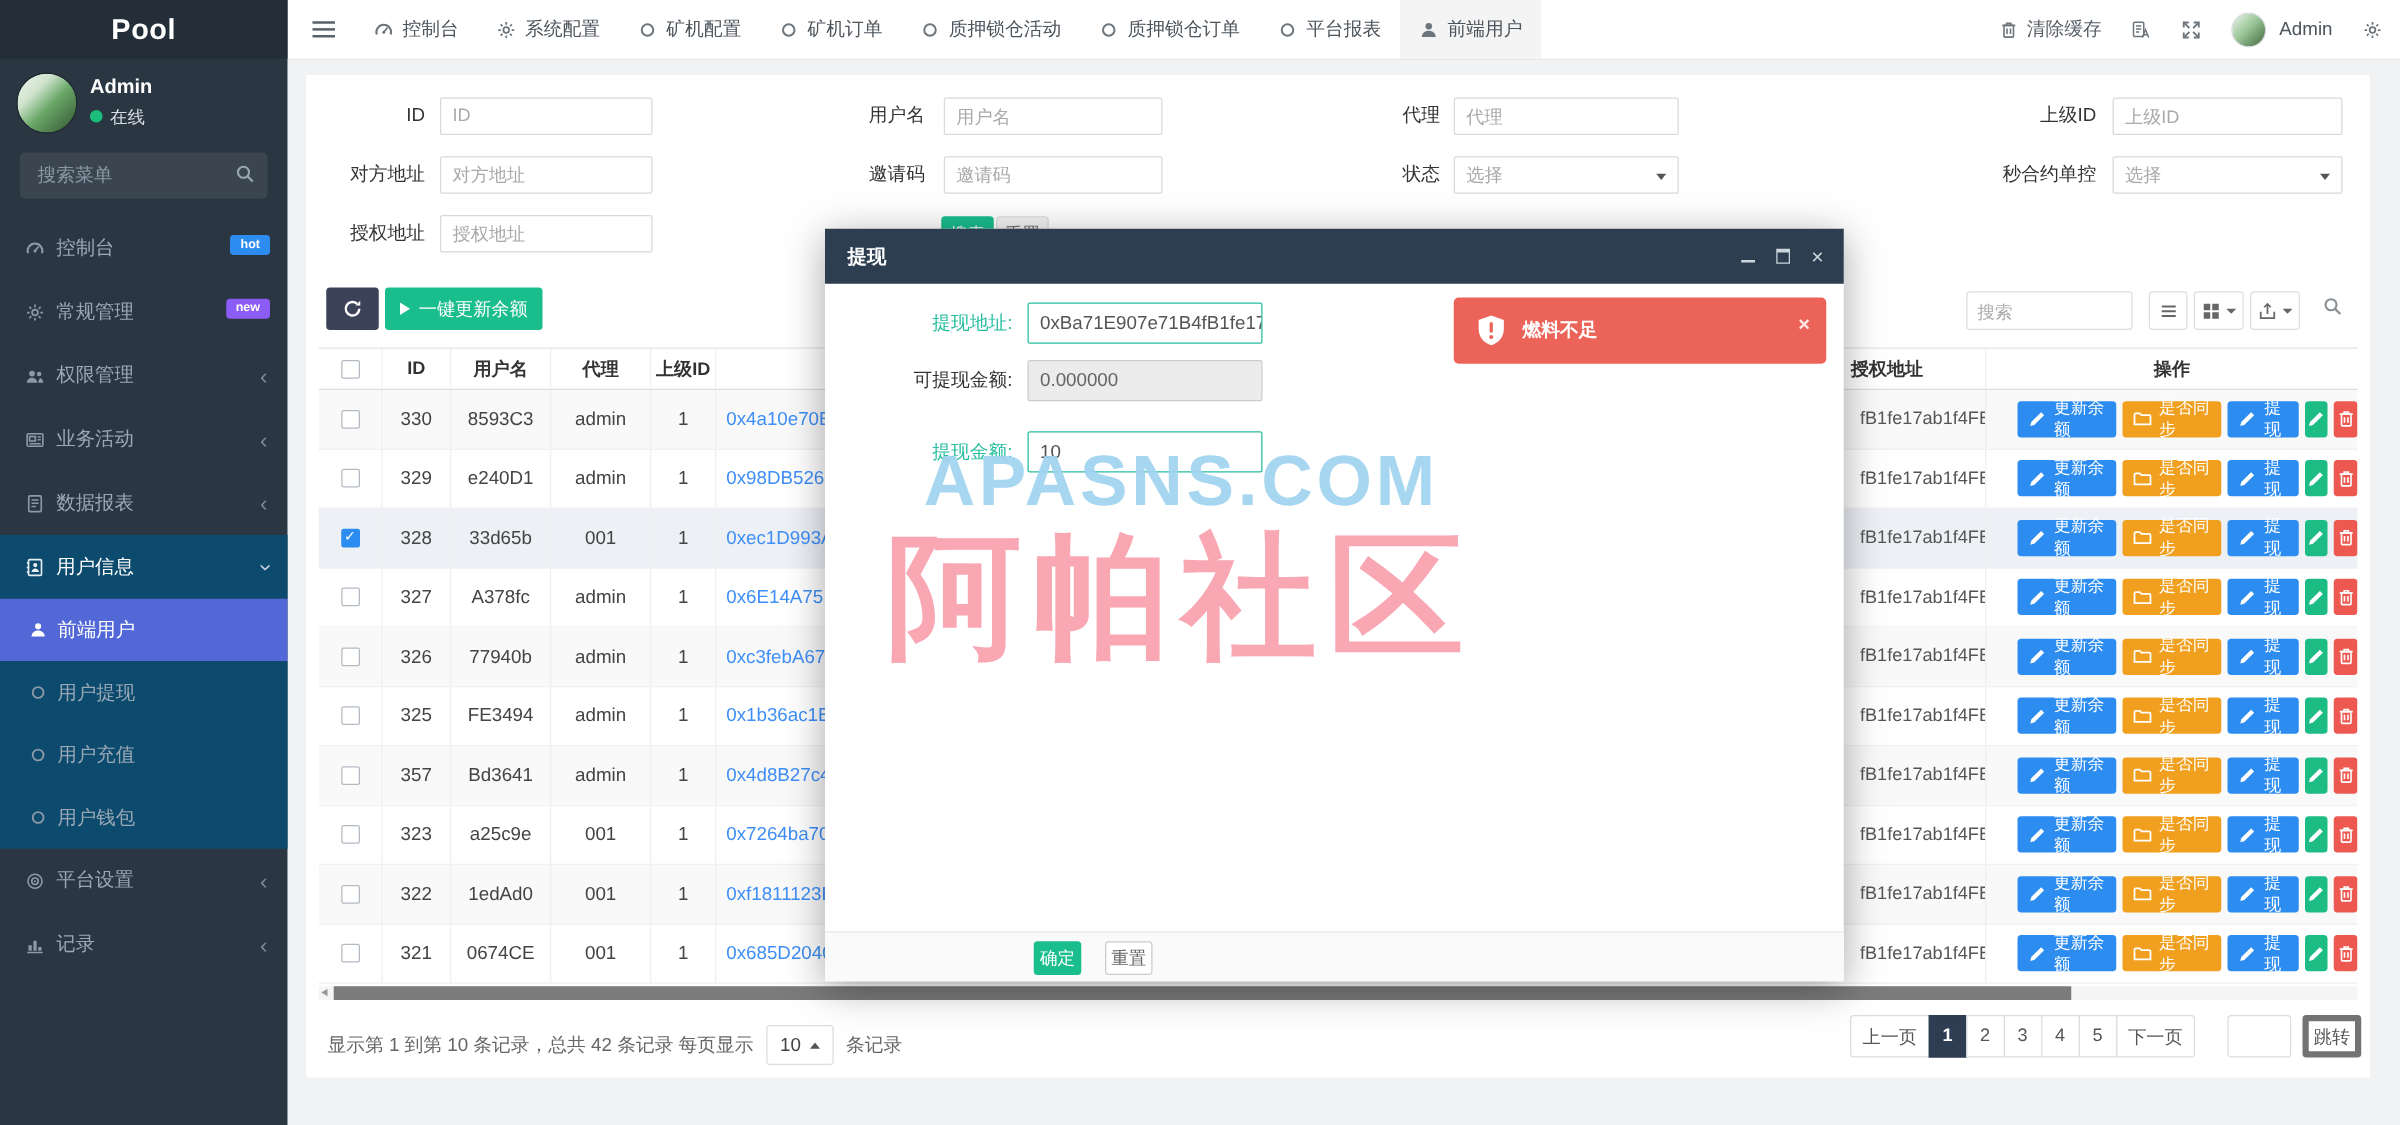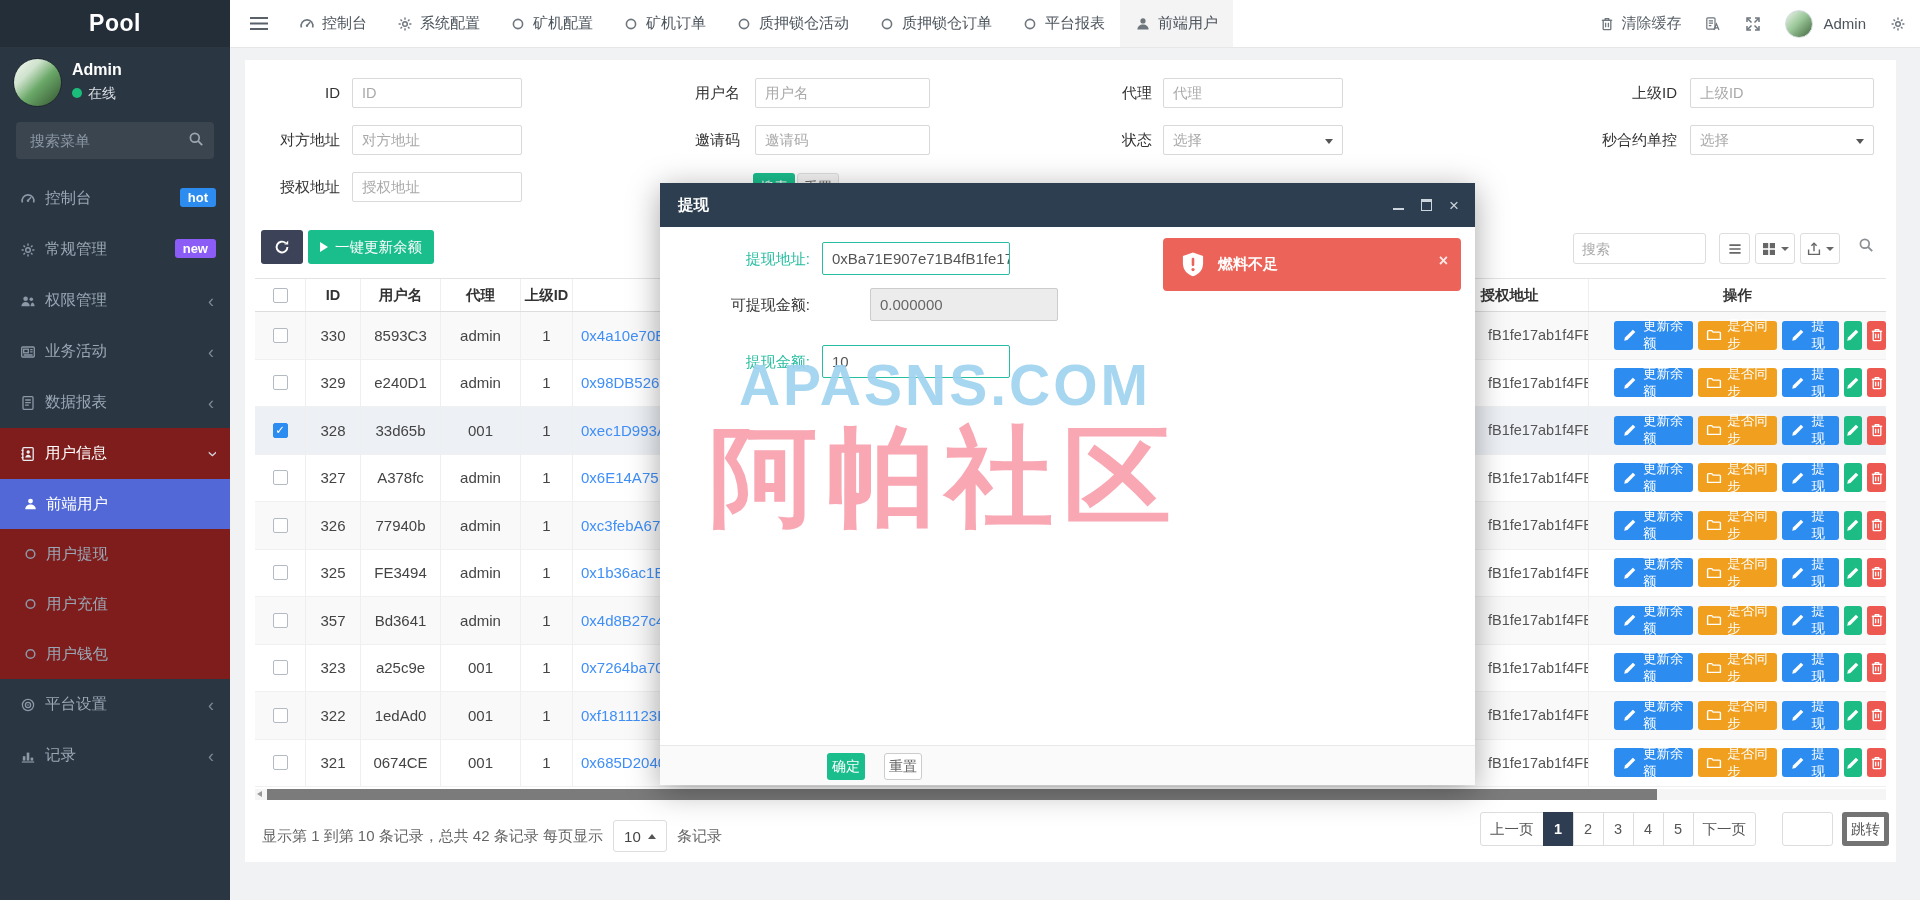--- a/index.html
+++ b/index.html
@@ -18,28 +18,28 @@
   #username{position:absolute;left:72px;top:3px;color:#fff;font-size:16px;font-weight:bold;}
   #userstatus{position:absolute;left:72px;top:27px;color:#d9dee3;font-size:14px;}
   .dot{display:inline-block;width:10px;height:10px;border-radius:50%;background:#1abd7a;margin-right:6px;}
   #sidesearch{position:absolute;top:122px;left:16px;width:198px;height:37px;background:#3a4550;border-radius:4px;}
   #sidesearch input{width:150px;height:35px;margin-left:12px;background:transparent;border:none;outline:none;color:#cfd6dd;font-size:15px;font-family:inherit;}
   #sidesearch input::placeholder{color:#8a96a3;}
   #sidesearch .ic{position:absolute;right:10px;top:9px;color:#9aa6b2;}
   #sidemenu{position:absolute;top:173px;left:0;width:230px;}
   .mitem{position:relative;height:51px;display:flex;align-items:center;color:#9aa8b5;font-size:15.5px;cursor:pointer;}
   .mitem .ic{width:18px;margin-left:19px;margin-right:8px;color:#8d99a6;}
-  .mitem.group{background:#7f1d1d;}
+  .mitem.group{background:#0c4a6e;}
   .mitem.group.parent{color:#fff;}
   .mitem.group.parent .ic{color:#e8edf2;}
   .mitem.sub{height:50px;}
   .mitem.sub .ic{margin-left:23px;width:15px;}
   .mitem.active{background:#5168d6;color:#fff;}
   .mitem.active .ic{color:#fff;}
-  .badge{position:absolute;right:14px;top:15px;color:#fff;font-size:13px;font-weight:bold;padding:3px 8px;border-radius:3px;line-height:1;}
+  .badge{position:absolute;right:14px;top:15px;color:#fff;font-size:10px;font-weight:bold;padding:3px 8px;border-radius:3px;line-height:1;}
   .chev{position:absolute;right:16px;color:#7d8996;font-size:18px;line-height:1;}
   .chev.down{transform:rotate(-90deg);color:#cfd6dd;}
 
   
   #navbar{left:230px;top:0;width:1690px;height:47px;background:#fff;border-bottom:1px solid #e7e7e7;display:flex;align-items:center;z-index:4;}
   #burger{width:18px;height:14px;margin-left:20px;position:relative;cursor:pointer;}
   #burger i{position:absolute;left:0;top:0;width:18px;height:2.4px;background:#5a6168;box-shadow:0 5.5px 0 #5a6168,0 11px 0 #5a6168;}
   #navtabs{display:flex;height:47px;margin-left:16px;}
   .ntab{display:flex;align-items:center;height:47px;padding:0 15px;font-size:15px;color:#4c545c;cursor:pointer;white-space:nowrap;}
   .ntab .ic{margin-right:7px;color:#6d757d;}
@@ -1125,21 +1125,21 @@
       <span class="wmin"></span>
       <span class="wmax"></span>
       <span class="wclose">×</span>
     </span>
   </div>
 
   <div class="mlabel teal" style="left:0px;top:59px;width:150px;">提现地址:</div>
   <div class="minput teal" style="left:162px;top:59px;">0xBa71E907e71B4fB1fe17ab1f4FBE</div>
 
   <div class="mlabel" style="left:0px;top:105px;width:150px;">可提现金额:</div>
-  <div class="minput dis" style="left:162px;top:105px;margin-left:48px;">0.000000</div>
+  <div class="minput dis" style="left:162px;top:105px;">0.000000</div>
 
   <div class="mlabel teal" style="left:0px;top:162px;width:150px;">提现金额:</div>
   <div class="minput teal" style="left:162px;top:162px;">10</div>
 
   <div id="toast">
     <span class="ic" id="shield-ic">
         <svg width="26" height="28" viewBox="0 0 16 17">
           <path d="M8 .8l6.2 2.2v4.4c0 3.9-2.5 6.8-6.2 8-3.7-1.2-6.2-4.1-6.2-8V3z" fill="#fff"></path>
           <rect x="7.2" y="4" width="1.6" height="5.2" rx=".8" fill="#ec6459"></rect>
           <circle cx="8" cy="11.3" r="1" fill="#ec6459"></circle>

